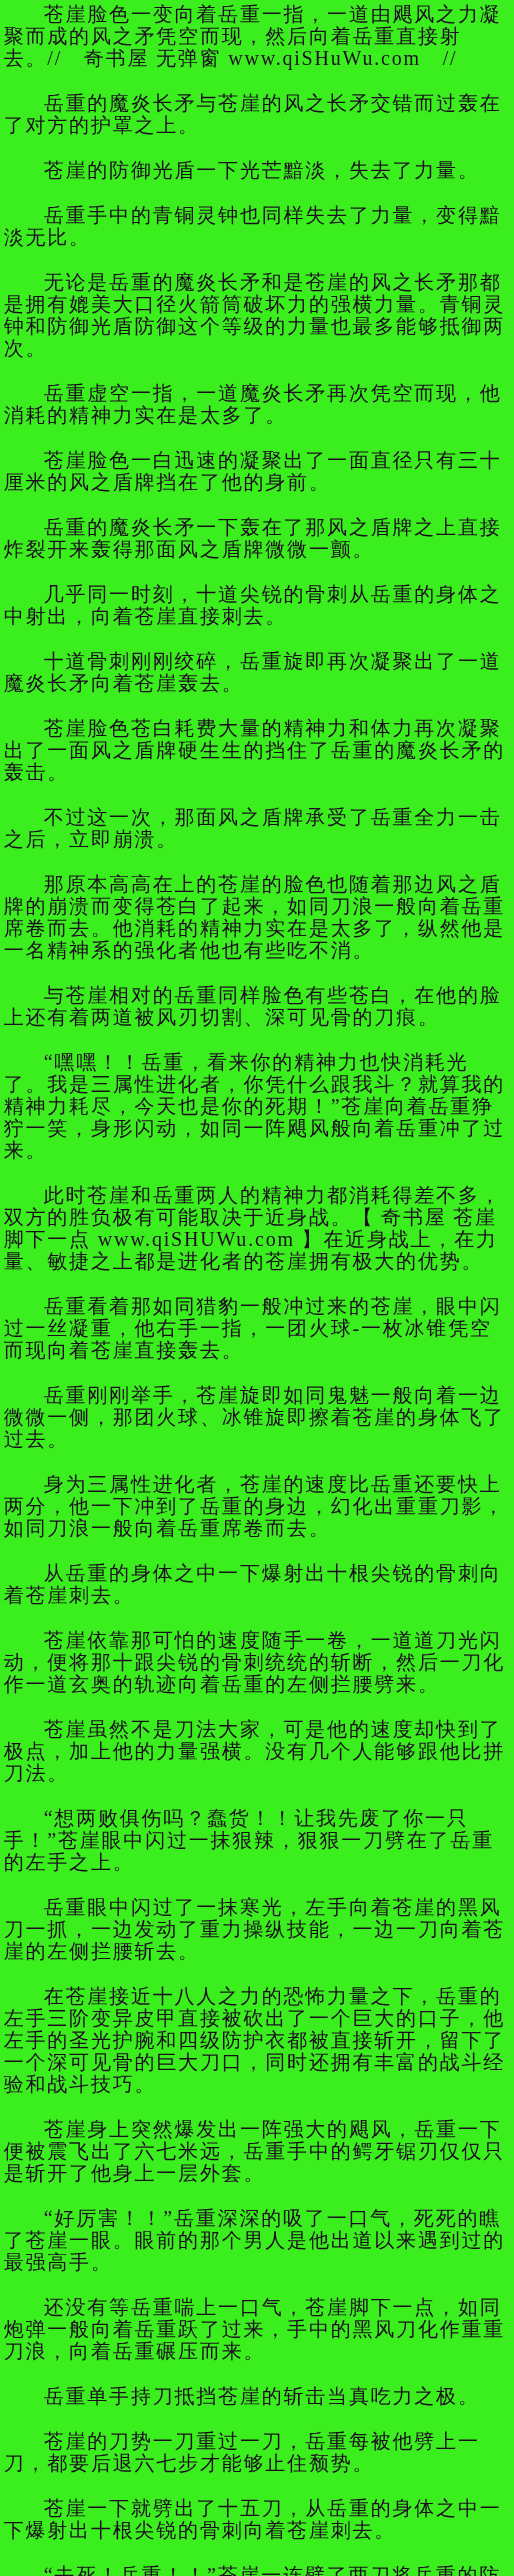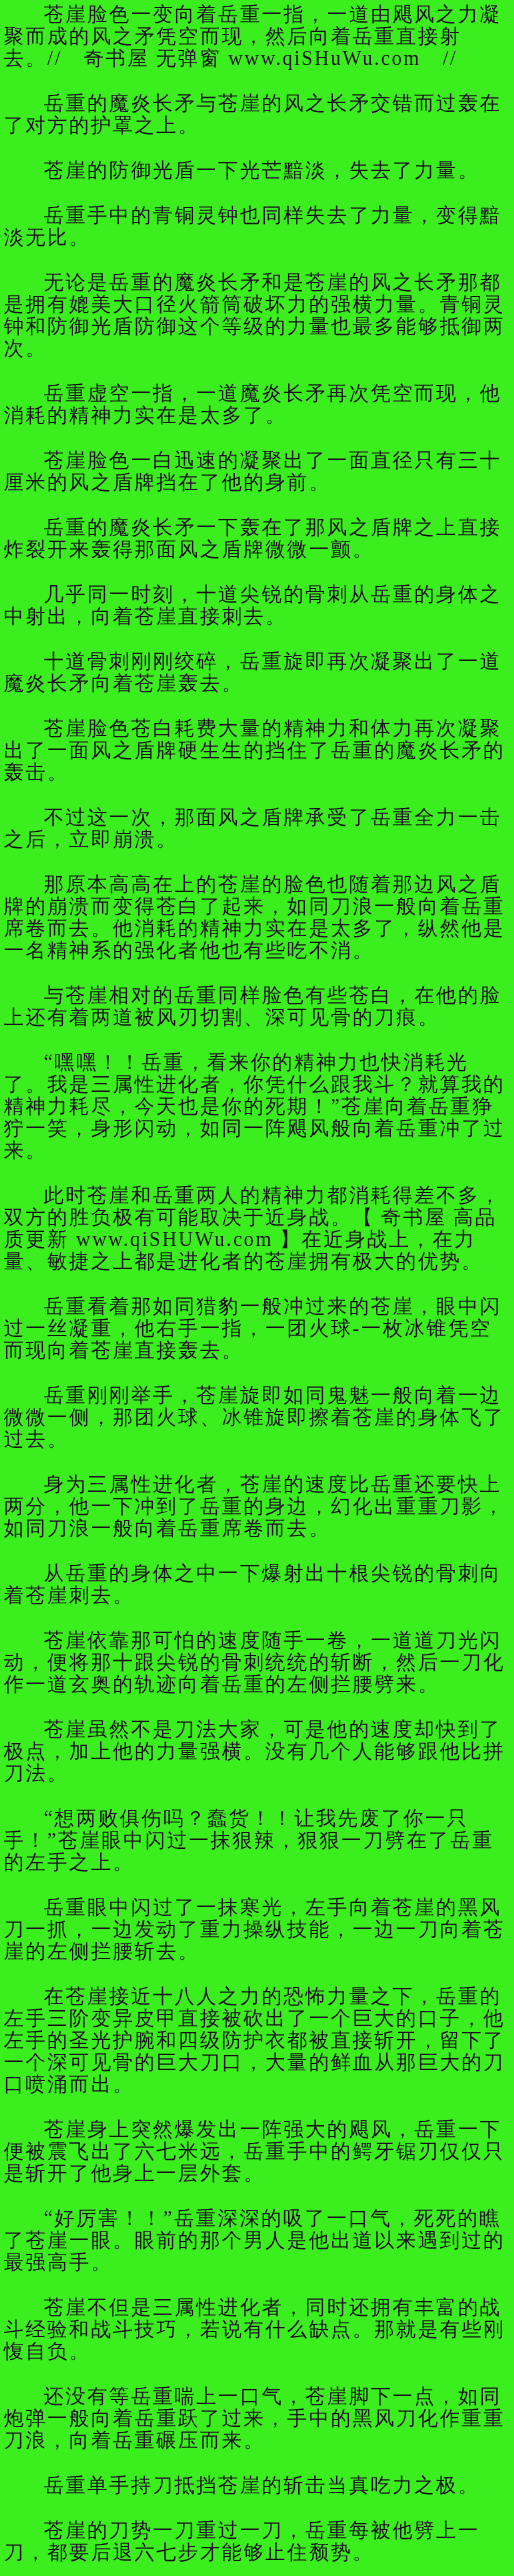--- a/index.html
+++ b/index.html
@@ -44,33 +44,32 @@
       <p class="para">岳重虚空一指，一道魔炎长矛再次凭空而现，他消耗的精神力实在是太多了。</p>
       <p class="para">苍崖脸色一白迅速的凝聚出了一面直径只有三十厘米的风之盾牌挡在了他的身前。</p>
       <p class="para">岳重的魔炎长矛一下轰在了那风之盾牌之上直接炸裂开来轰得那面风之盾牌微微一颤。</p>
       <p class="para">几乎同一时刻，十道尖锐的骨刺从岳重的身体之中射出，向着苍崖直接刺去。</p>
       <p class="para">十道骨刺刚刚绞碎，岳重旋即再次凝聚出了一道魔炎长矛向着苍崖轰去。</p>
       <p class="para">苍崖脸色苍白耗费大量的精神力和体力再次凝聚出了一面风之盾牌硬生生的挡住了岳重的魔炎长矛的轰击。</p>
       <p class="para">不过这一次，那面风之盾牌承受了岳重全力一击之后，立即崩溃。</p>
       <p class="para">那原本高高在上的苍崖的脸色也随着那边风之盾牌的崩溃而变得苍白了起来，如同刀浪一般向着岳重席卷而去。他消耗的精神力实在是太多了，纵然他是一名精神系的强化者他也有些吃不消。</p>
       <p class="para">与苍崖相对的岳重同样脸色有些苍白，在他的脸上还有着两道被风刃切割、深可见骨的刀痕。</p>
       <p class="para">“嘿嘿！！岳重，看来你的精神力也快消耗光了。我是三属性进化者，你凭什么跟我斗？就算我的精神力耗尽，今天也是你的死期！”苍崖向着岳重狰狞一笑，身形闪动，如同一阵飓风般向着岳重冲了过来。</p>
-      <p class="para">此时苍崖和岳重两人的精神力都消耗得差不多，双方的胜负极有可能取决于近身战。【 奇书屋 高品质更新 www.qiSHUWu.com 】在近身战上，在力量、敏捷之上都是进化者的苍崖拥有极大的优势。</p>
+      <p class="para">此时苍崖和岳重两人的精神力都消耗得差不多，双方的胜负极有可能取决于近身战。【 奇书屋 苍崖脚下一点 www.qiSHUWu.com 】在近身战上，在力量、敏捷之上都是进化者的苍崖拥有极大的优势。</p>
       <p class="para">岳重看着那如同猎豹一般冲过来的苍崖，眼中闪过一丝凝重，他右手一指，一团火球-一枚冰锥凭空而现向着苍崖直接轰去。</p>
       <p class="para">岳重刚刚举手，苍崖旋即如同鬼魅一般向着一边微微一侧，那团火球、冰锥旋即擦着苍崖的身体飞了过去。</p>
       <p class="para">身为三属性进化者，苍崖的速度比岳重还要快上两分，他一下冲到了岳重的身边，幻化出重重刀影，如同刀浪一般向着岳重席卷而去。</p>
       <p class="para">从岳重的身体之中一下爆射出十根尖锐的骨刺向着苍崖刺去。</p>
       <p class="para">苍崖依靠那可怕的速度随手一卷，一道道刀光闪动，便将那十跟尖锐的骨刺统统的斩断，然后一刀化作一道玄奥的轨迹向着岳重的左侧拦腰劈来。</p>
       <p class="para">苍崖虽然不是刀法大家，可是他的速度却快到了极点，加上他的力量强横。没有几个人能够跟他比拼刀法。</p>
       <p class="para">“想两败俱伤吗？蠢货！！让我先废了你一只手！”苍崖眼中闪过一抹狠辣，狠狠一刀劈在了岳重的左手之上。</p>
       <p class="para">岳重眼中闪过了一抹寒光，左手向着苍崖的黑风刀一抓，一边发动了重力操纵技能，一边一刀向着苍崖的左侧拦腰斩去。</p>
-      <p class="para">在苍崖接近十八人之力的恐怖力量之下，岳重的左手三阶变异皮甲直接被砍出了一个巨大的口子，他左手的圣光护腕和四级防护衣都被直接斩开，留下了一个深可见骨的巨大刀口，大量的鲜血从那巨大的刀口喷涌而出。</p>
+      <p class="para">在苍崖接近十八人之力的恐怖力量之下，岳重的左手三阶变异皮甲直接被砍出了一个巨大的口子，他左手的圣光护腕和四级防护衣都被直接斩开，留下了一个深可见骨的巨大刀口，同时还拥有丰富的战斗经验和战斗技巧。</p>
       <p class="para">苍崖身上突然爆发出一阵强大的飓风，岳重一下便被震飞出了六七米远，岳重手中的鳄牙锯刃仅仅只是斩开了他身上一层外套。</p>
       <p class="para">“好厉害！！”岳重深深的吸了一口气，死死的瞧了苍崖一眼。眼前的那个男人是他出道以来遇到过的最强高手。</p>
-      <p class="para">苍崖不但是三属性进化者，同时还拥有丰富的战斗经验和战斗技巧，若说有什么缺点。那就是有些刚愎自负。</p>
       <p class="para">还没有等岳重喘上一口气，苍崖脚下一点，如同炮弹一般向着岳重跃了过来，手中的黑风刀化作重重刀浪，向着岳重碾压而来。</p>
       <p class="para">岳重单手持刀抵挡苍崖的斩击当真吃力之极。</p>
       <p class="para">苍崖的刀势一刀重过一刀，岳重每被他劈上一刀，都要后退六七步才能够止住颓势。</p>
       <p class="para">苍崖一下就劈出了十五刀，从岳重的身体之中一下爆射出十根尖锐的骨刺向着苍崖刺去。</p>
       <p class="para">“去死！岳重！！”苍崖一连劈了两刀将岳重的防御直接荡开，一刀狠戾之极带着破空之声狠狠向着岳重的头颅劈去。</p>
     </div>
 </div>
 
 
 </body></html>

